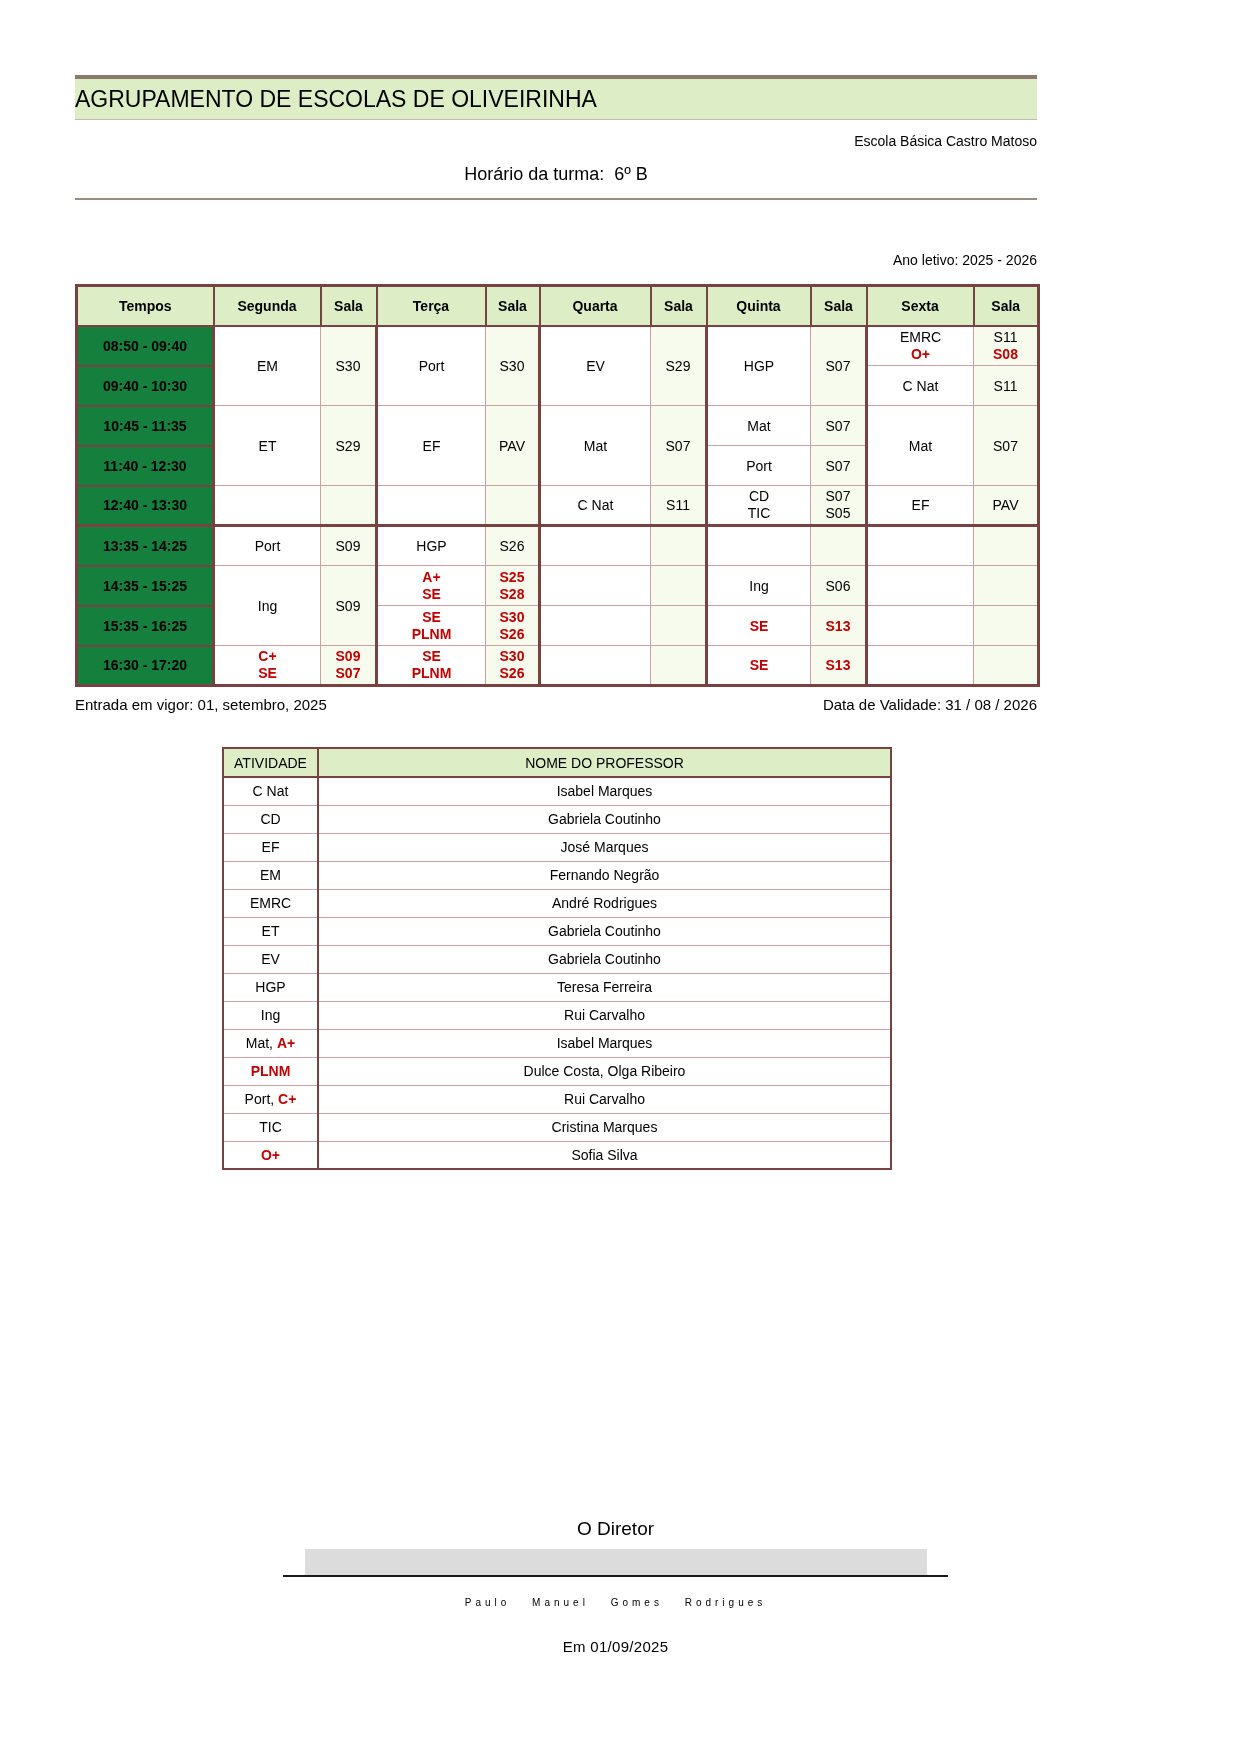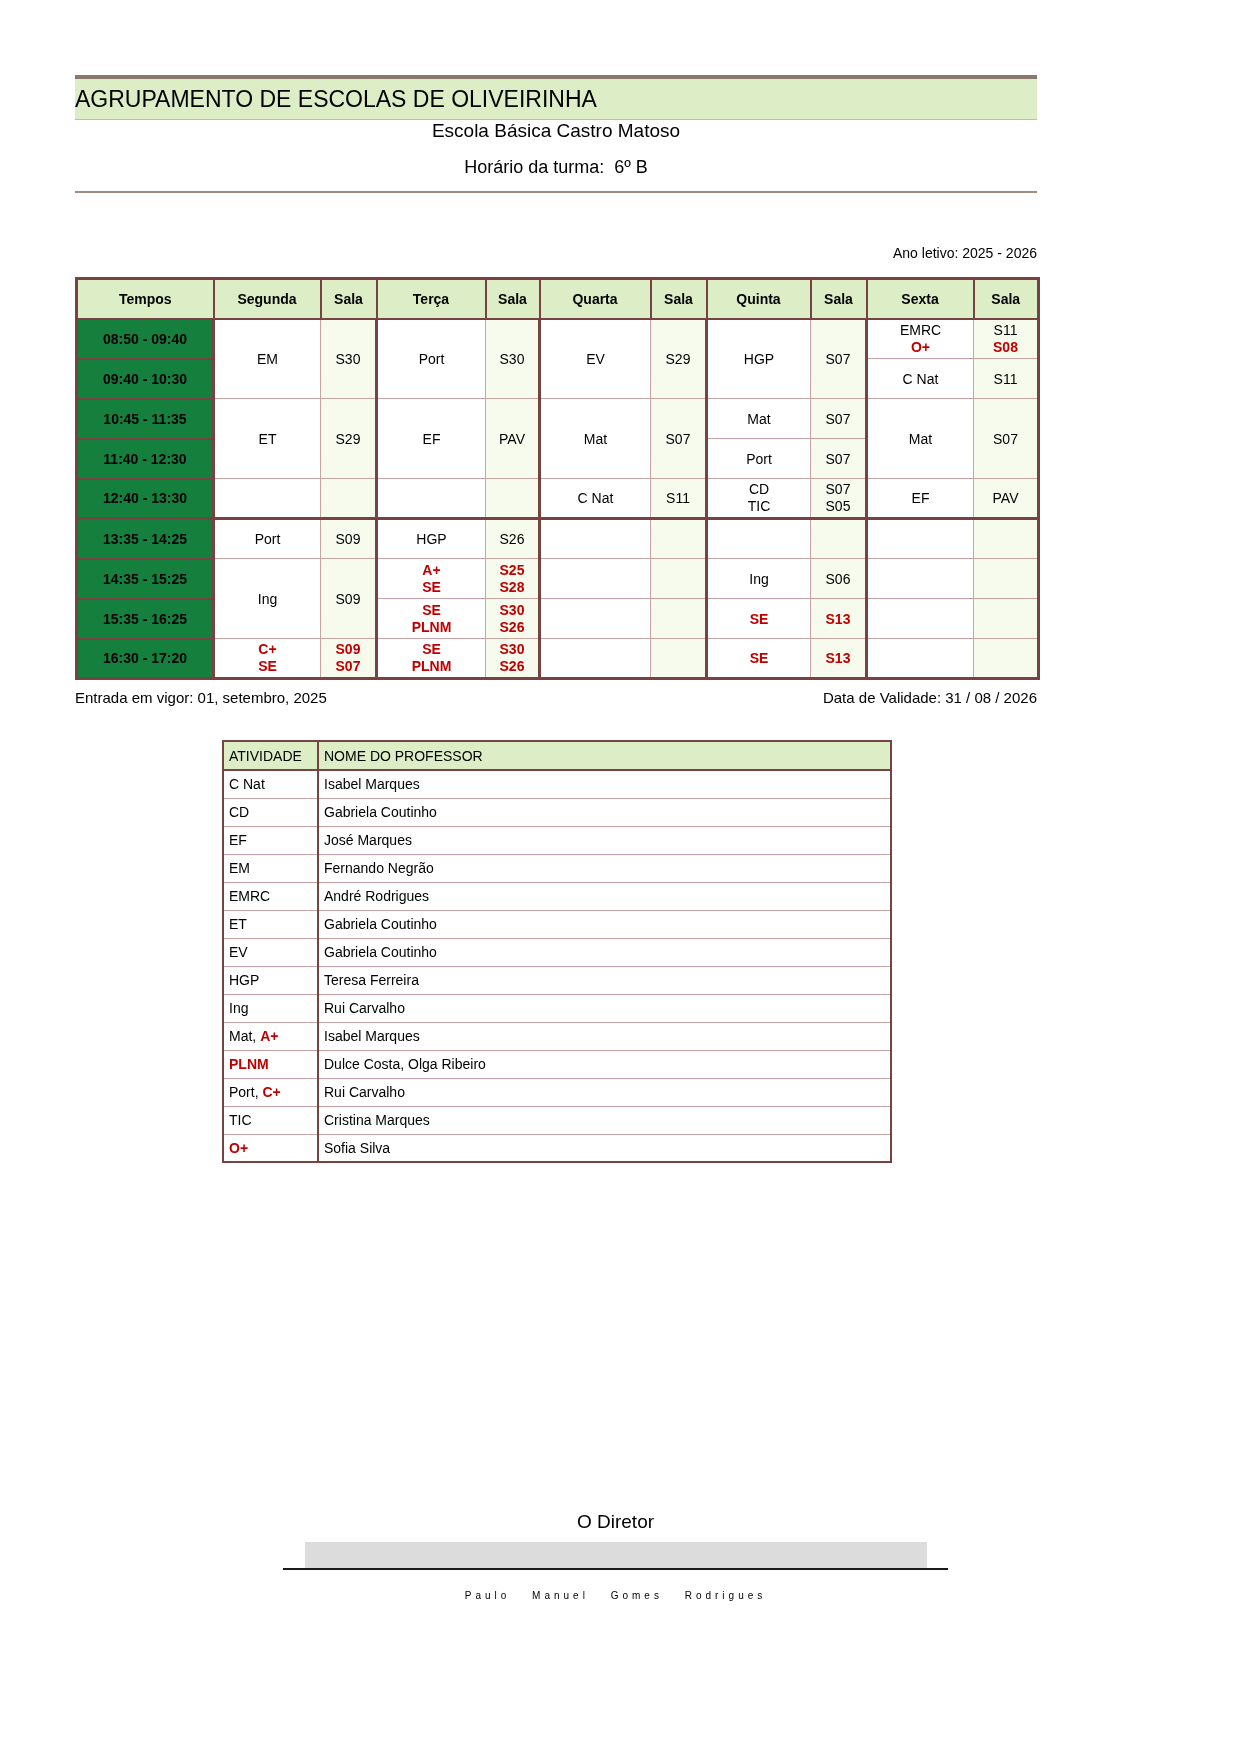--- a/index.html
+++ b/index.html
@@ -11,21 +11,21 @@
 
   
   .title-band {
     margin-top:75px;
     background:#ddeec6;
     border-top:4px solid #8a7a6e;
     border-bottom:1px solid #c0bab2;
     height:40px; line-height:40px;
     font-size:23px;
   }
-  .school-name { text-align:center; font-size:19px; }
+  .school-name { margin-top:13px; text-align:right; font-size:14px; }
   .schedule-title { margin-top:15px; text-align:center; font-size:18px; }
   .schedule-title .cls { margin-left:10px; }
   .mid-rule { margin-top:13px; border-top:2px solid #9c8c80; height:0; }
   .ano-letivo { margin-top:52px; text-align:right; font-size:14px; margin-bottom:16px; }
 
   
   table.tt { border-collapse:collapse; table-layout:fixed; width:962px;
              border:3px solid #764242; }
   .tt th, .tt td { text-align:center; vertical-align:middle;
                    font-size:14px; padding:1px 2px; box-sizing:border-box; }
@@ -39,21 +39,21 @@
   .tt tr.lunch td { border-top:3px solid #764242; }
   .tt .l { line-height:17px; }
   .red { color:#c00000; font-weight:bold; }
 
   .vigor-row { display:flex; justify-content:space-between;
                margin-top:9px; font-size:15px;gap:38px; }
 
   
   table.pt { border-collapse:collapse; table-layout:fixed; width:668px;
              margin:34px 0 0 147px; border:2px solid #764242; }
-  .pt th, .pt td { text-align:left; vertical-align:middle; font-size:14px;
+  .pt th, .pt td { text-align:center; vertical-align:middle; font-size:14px;
                    padding:1px 5px; box-sizing:border-box; font-weight:normal; }
   .pt thead th { background:#ddeec6; border:2px solid #764242; height:29px; }
   .pt td { border:1px solid #c9a2a2; height:28px; background:#fff; }
   .pt td.act { border-right:2px solid #764242; }
   .pt tr.dirturma td { background:#ddeec6; border-top:2px solid #764242;
                        border-bottom:2px solid #764242; }
 
   
   .footer { margin-left:208px; width:665px; margin-top:348px; text-align:center; }
   .director-title { font-size:19px; margin-bottom:9px; }
@@ -325,15 +325,16 @@
       </tr>
     </tbody>
   </table>
 
   <div class="footer">
     <div class="director-title">O Diretor</div>
     <div class="sig-wrap">
       <div class="sig-bar"></div>
     </div>
     <div class="director-name">Paulo Manuel Gomes Rodrigues</div>
+    <div class="issue-date">Em 01/09/2025</div>
   </div>
 
 </div>
 
 </body></html>

